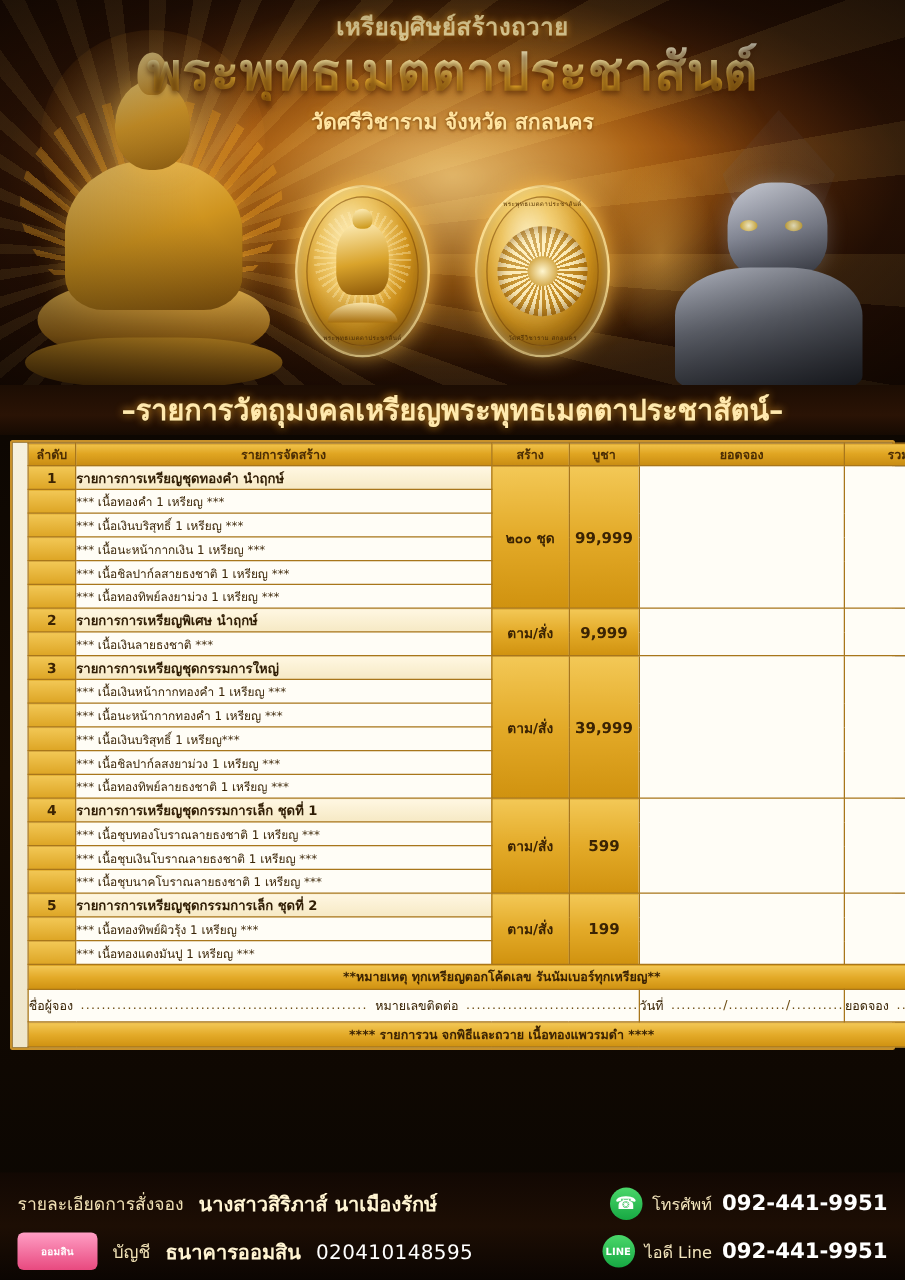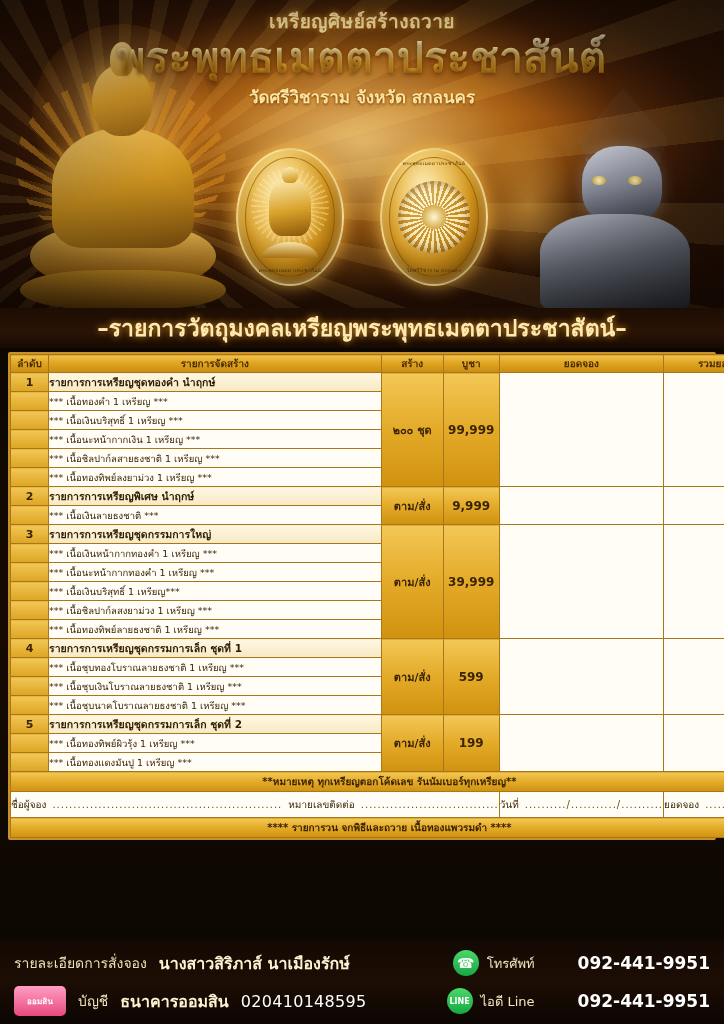--- a/index.html
+++ b/index.html
@@ -205,20 +205,21 @@
     position:relative;
     width:724px; height: 676px;
     background: linear-gradient(180deg,#0d0702 0%, #160b02 40%, #0a0602 100%);
     padding: 4px 8px 4px 8px;
   }
   .sheet-inner {
     width: 708px;
     border: 2px solid #c8912a;
     background: linear-gradient(180deg, #f6f0dc, #efe6cb);
     border-radius: 2px;
+    padding-left: 12px;
   }
 
   table.main {
     width: 100%;
     border-collapse: collapse;
     font-size: 10px;
     color: #3a2405;
   }
   table.main th, table.main td {
     border: 1px solid #a8761b;
@@ -293,23 +294,23 @@
   .f-name { font-size:16px; font-weight:700; color:#fff4d2; }
   .f-right { display:flex; align-items:center; gap:8px; }
   .circ {
     width:26px; height:26px; border-radius:50%;
     display:flex; align-items:center; justify-content:center;
     color:#fff; font-size:14px; font-weight:700;
   }
   .circ.phone { background: linear-gradient(180deg,#4ad76a,#17a843); }
   .circ.line { background: linear-gradient(180deg,#4ad76a,#17a843); font-size:8px; }
   .f-ctxt { font-size:13px; color:#f4e6bd; }
-  .f-num { font-size:17px; font-weight:700; color:#ffffff;margin-left:35px; }
+  .f-num { font-size:17px; font-weight:700; color:#ffffff; }
   .bank-badge {
-    width:52px; height:30px; border-radius:5px;
+    width:64px; height:30px; border-radius:5px;
     background: linear-gradient(180deg,#ff9ec4,#e8497f);
     display:flex; align-items:center; justify-content:center;
     color:#fff; font-size:8px; font-weight:700; letter-spacing:0.2px;
   }
   .f-acc { font-size:16px; font-weight:400; color:#ffffff; letter-spacing:0.3px; }
 </style>
 </head>
 <body>
 
 <div class="banner">

